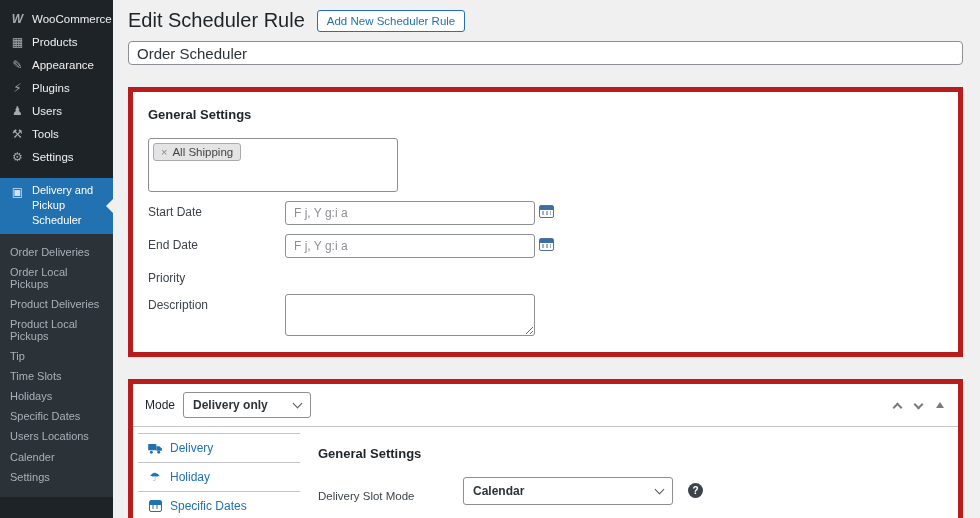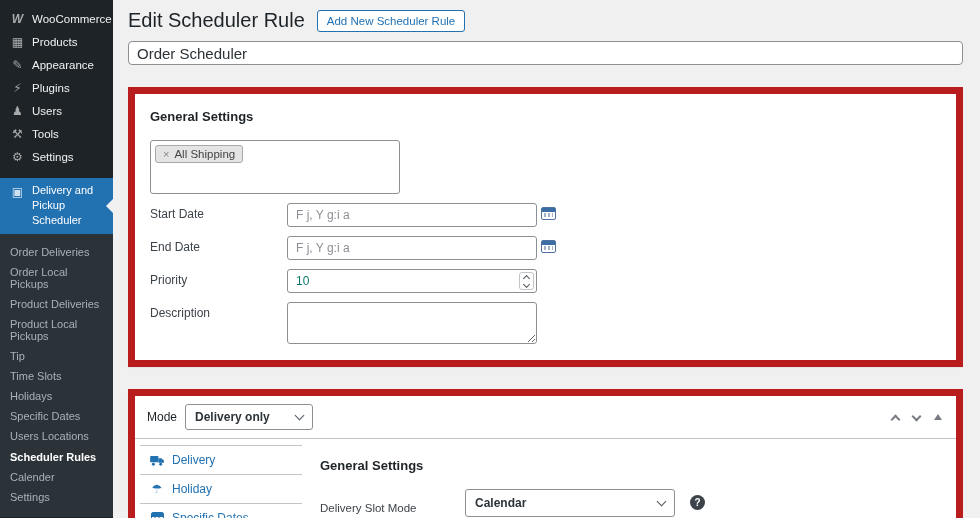--- a/index.html
+++ b/index.html
@@ -68,21 +68,21 @@
     border-radius:3px; font-size:11.5px; padding:4px 9px; cursor:pointer;
     font-family:inherit;
   }
   .title-input {
     width:100%; height:24px; border:1px solid #8c8f94; border-radius:4px;
     padding:3px 8px; font-size:15px; color:#2c3338; background:#fff;
     margin-bottom:22px; font-family:inherit;
   }
 
   .postbox {
-    background:#fff; border:7px solid #b91c1c;
+    background:#fff; border:5px solid #b91c1c;
     box-shadow:0 1px 1px rgba(0,0,0,.04); margin-bottom:22px;
   }
   .postbox.pad { padding:13px 15px 14px; }
   .panel-heading { font-size:13px; font-weight:bold; color:#1d2327; margin:2px 0 16px; }
 
   .frow { display:flex; align-items:flex-start; margin-bottom:9px; }
   .frow-label { width:137px; flex-shrink:0; font-size:12px; color:#3c434a; padding-top:4px; }
 
   .ship-box {
     width:250px; min-height:54px; border:1px solid #8c8f94; border-radius:3px;
@@ -223,21 +223,20 @@
   <ul class="submenu">
     <li>Order Deliveries</li>
     <li>Order Local Pickups</li>
     <li>Product Deliveries</li>
     <li>Product Local Pickups</li>
     <li>Tip</li>
     <li>Time Slots</li>
     <li>Holidays</li>
     <li>Specific Dates</li>
     <li>Users Locations</li>
-    <li class="current">Scheduler Rules</li>
     <li>Calender</li>
     <li>Settings</li>
   </ul>
 
   <div class="collapse-row">
     
     
   </div>
 </aside>
 
@@ -272,27 +271,20 @@
     <div class="frow">
       <div class="frow-label">End Date</div>
       <div class="date-wrap">
         <input class="text-input" type="text" placeholder="F j, Y g:i a" style="">
         <span class="cal-btn"><span class="cal-glyph"></span></span>
       </div>
     </div>
 
     <div class="frow">
       <div class="frow-label">Priority</div>
-      <div class="num-wrap">
-        <input class="text-input" type="text" value="10" style="">
-        <span class="spin">
-            <i class="c-up"></i>
-            <i class="c-down"></i>
-          </span>
-      </div>
     </div>
 
     <div class="frow" style="margin-bottom:2px">
       <div class="frow-label">Description</div>
       <textarea class="desc-area" style=""></textarea>
     </div>
   </section>
 
   <section class="postbox">
     <div class="mode-header">

